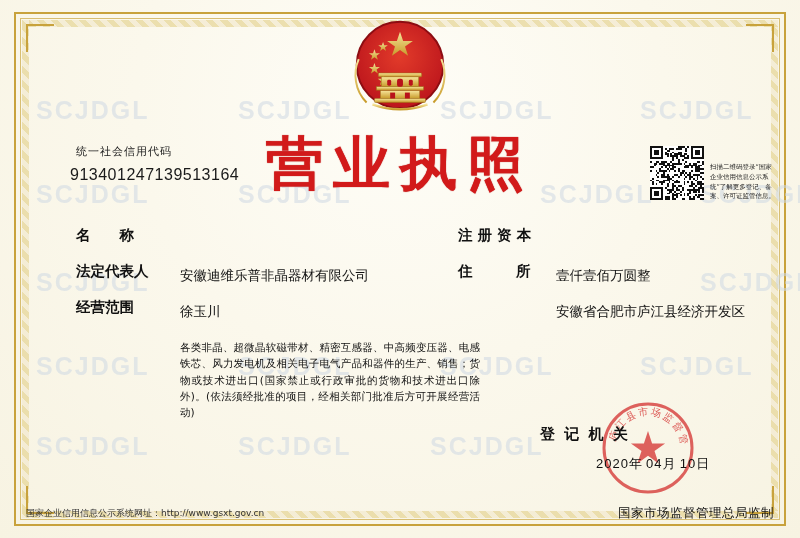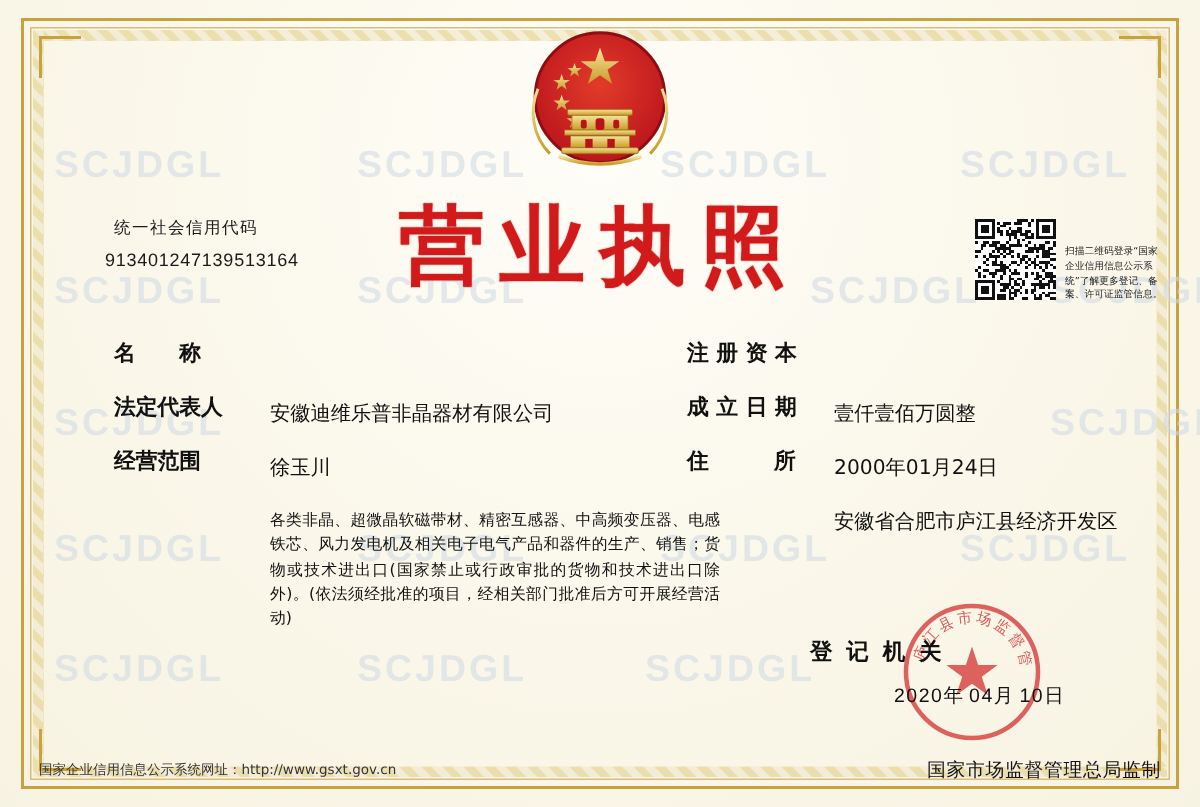--- a/index.html
+++ b/index.html
@@ -72,21 +72,21 @@
     text-shadow:0 0 1px #b31212;
     white-space:nowrap;
   }
   .credit-label{
     position:absolute;left:76px;top:144px;
     font-size:11px;color:#1a1a1a;letter-spacing:1px;
     font-family:"DejaVu Sans",sans-serif;
   }
   .credit-code{
     position:absolute;left:70px;top:166px;
-    font-size:12px;color:#1a1a1a;letter-spacing:.5px;
+    font-size:16px;color:#1a1a1a;letter-spacing:.5px;
     font-family:"Liberation Sans",sans-serif;
   }
   
   .qr{
     position:absolute;right:96px;top:146px;width:54px;height:54px;
     background:#fff;
   }
   .qr-note{
     position:absolute;right:24px;top:145px;width:66px;
     font-size:6.5px;line-height:1.5;color:#222;
@@ -634,24 +634,20 @@
           <div class="lbl">经营范围</div>
           <div class="val small">各类非晶、超微晶软磁带材、精密互感器、中高频变压器、电感铁芯、风力发电机及相关电子电气产品和器件的生产、销售；货物或技术进出口(国家禁止或行政审批的货物和技术进出口除外)。(依法须经批准的项目，经相关部门批准后方可开展经营活动)</div>
         </div>
       </div>
     <div class="col-r" id="col-right">
         <div class="row">
           <div class="lbl">注 册 资 本</div>
           <div class="val">壹仟壹佰万圆整</div>
         </div>
         <div class="row">
-          <div class="lbl">成 立 日 期</div>
-          <div class="val">2000年01月24日</div>
-        </div>
-        <div class="row">
           <div class="lbl">住　　　所</div>
           <div class="val">安徽省合肥市庐江县经济开发区</div>
         </div>
       </div>
   </div>
 
   <div class="seal">
     <svg viewBox="0 0 100 100" width="100" height="100">
       <circle cx="50" cy="50" r="44" fill="none" stroke="#d01b1b" stroke-width="3" opacity="0.8"></circle>
       <polygon points="50,33 54.1,45.4 67.1,45.4 56.5,53.1 60.6,65.5 50,57.8 39.4,65.5 43.5,53.1 32.9,45.4 45.9,45.4" fill="#d01b1b" opacity="0.8"></polygon>

